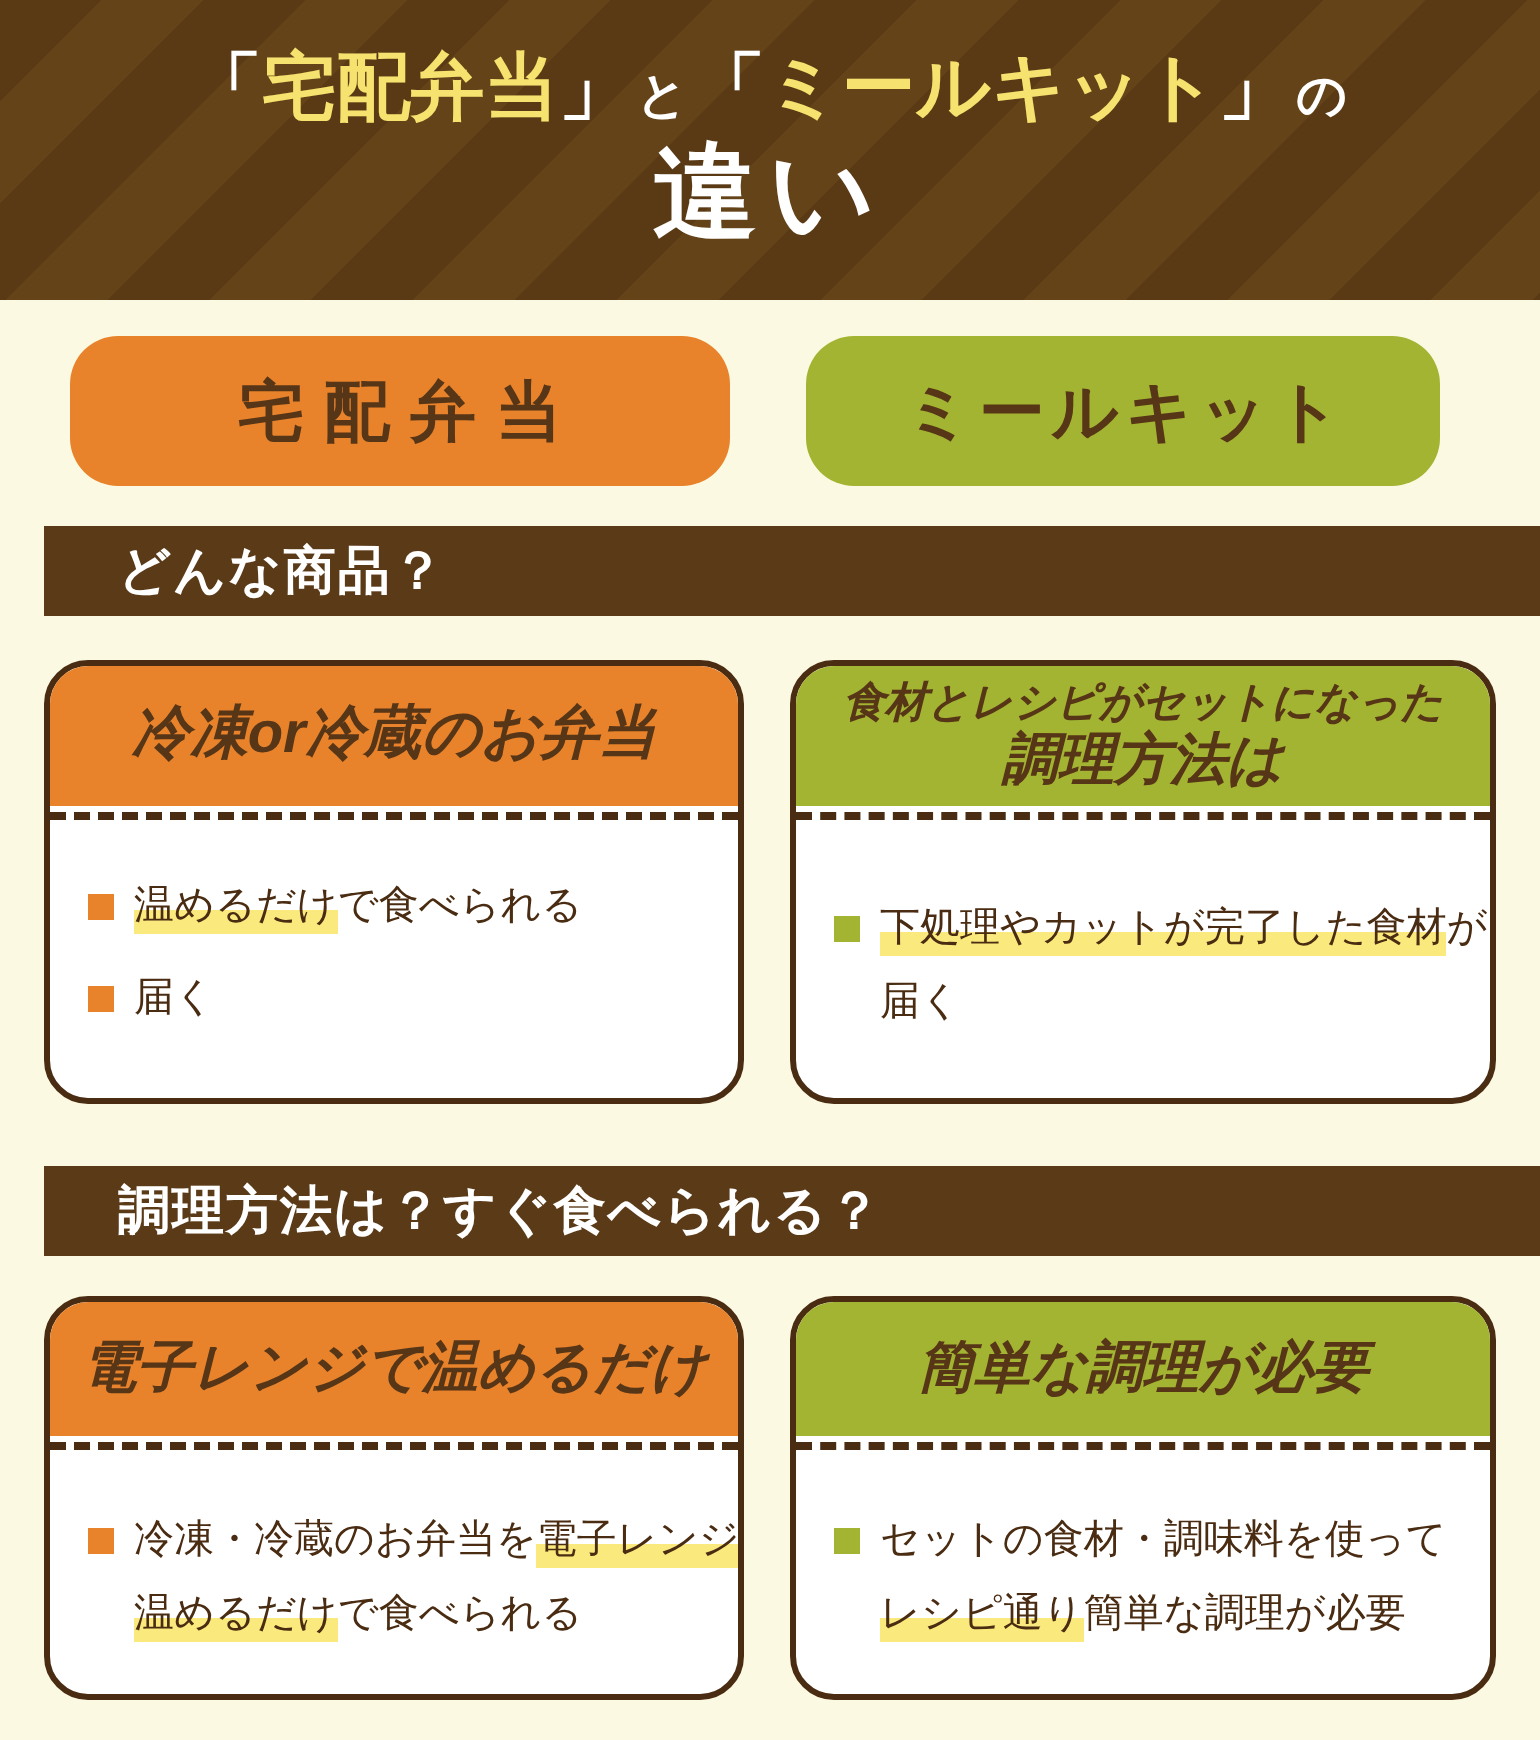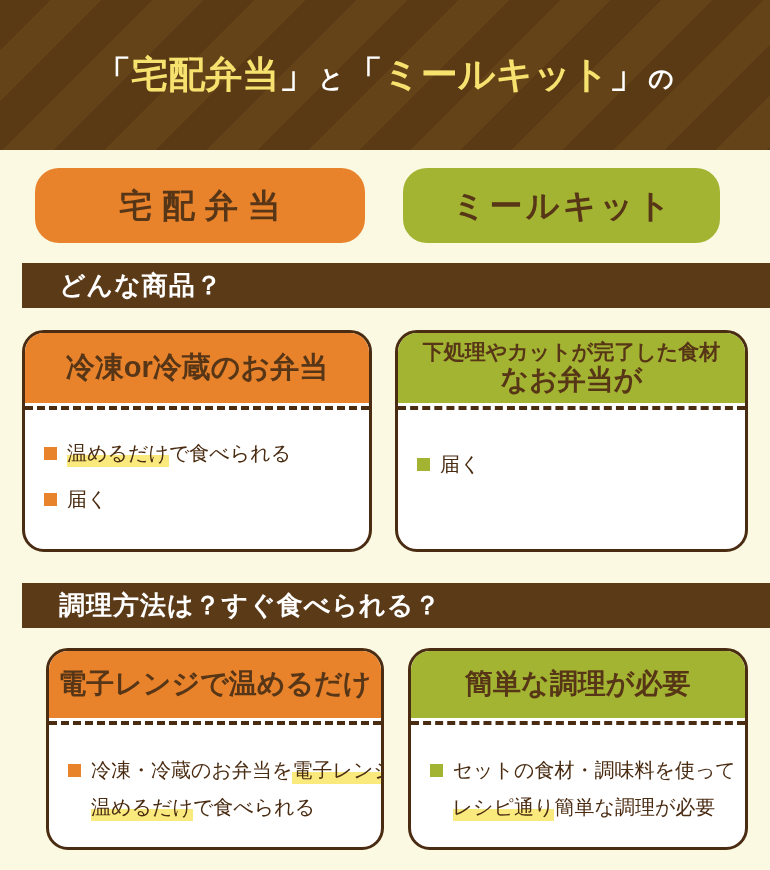--- a/index.html
+++ b/index.html
@@ -43,24 +43,24 @@
   .bar2{margin-top:31px;}
   
   .cards{display:flex;margin:22px 22px 0 22px;}
   .card{
     box-sizing:border-box;background:#ffffff;
     border:3px solid #4a2c12;border-radius:22px;overflow:hidden;
   }
   .card-left{width:350px;}
   .card-right{width:353px;margin-left:23px;}
   .row1 .card{height:222px;}
-  .row2 .card{height:202px;margin-top:-2px;margin-left:24px;}
+  .row2 .card{height:202px;margin-top:-2px;}
   .card-header{
     display:flex;flex-direction:column;align-items:center;justify-content:center;
-    font-weight:bold;color:#573517;text-align:center;
+    font-weight:bold;color:#573517;text-align:center;font-style:italic;
   }
   .row1 .card-header{height:70px;}
   .row2 .card-header{height:67px;}
   .hdr-orange{background:#e8832b;}
   .hdr-olive{background:#a2b431;}
   .hdr-main{font-size:29px;line-height:1.15;}
   .hdr-sub{font-size:21px;line-height:1.15;}
   .card-sep{border-top:4px dashed #4a2c12;margin-top:3px;}
   .card-body{padding:25px 14px 0 19px;}
   .row2 .card-body{padding-top:27px;}
@@ -79,20 +79,21 @@
   <div class="hero-line1">
     <span>「</span>
       <span class="yellow">宅配弁当</span>
       <span>」</span>
       <span class="small">と</span>
       <span>「</span>
       <span class="yellow">ミールキット</span>
       <span>」</span>
       <span class="small">の</span>
   </div>
+  <div class="hero-line2">違い</div>
 </header>
 
 <div class="buttons">
   <button class="btn btn-orange">宅配弁当</button>
   <button class="btn btn-olive">ミールキット</button>
 </div>
 
 <div class="section-bar bar1">どんな商品？</div>
 
 <div class="cards row1">
@@ -113,28 +114,29 @@
         <span class="bullet bullet-orange"></span>
         <p class="item-text">
           <span class="tline"><span>届く</span></span>
         </p>
       </div>
     </div>
   </div>
 
   <div class="card card-right">
     <div class="card-header hdr-olive">
-      <div class="hdr-sub">下処理やカットが完了した食材</div>
-      <div class="hdr-main" style="font-size:28px;">なお弁当が</div>
+      <div class="hdr-sub">食材とレシピがセットになった</div>
+      <div class="hdr-main" style="font-size:28px;">調理方法は</div>
     </div>
     <div class="card-sep"></div>
     <div class="card-body" style="padding-top:36px;">
       <div class="item">
         <span class="bullet bullet-olive"></span>
         <p class="item-text">
+          <span class="tline"><span class="hl">下処理やカットが完了した食材</span><span>が</span></span>
           <span class="tline"><span>届く</span></span>
         </p>
       </div>
     </div>
   </div>
 </div>
 
 <div class="section-bar bar2">調理方法は？すぐ食べられる？</div>
 
 <div class="cards row2">

